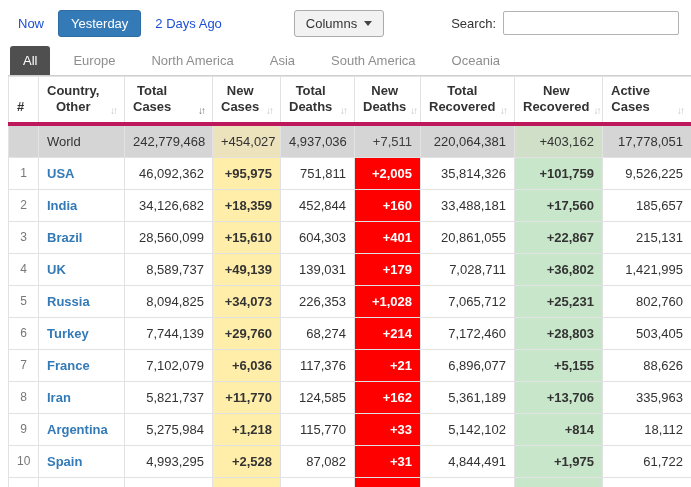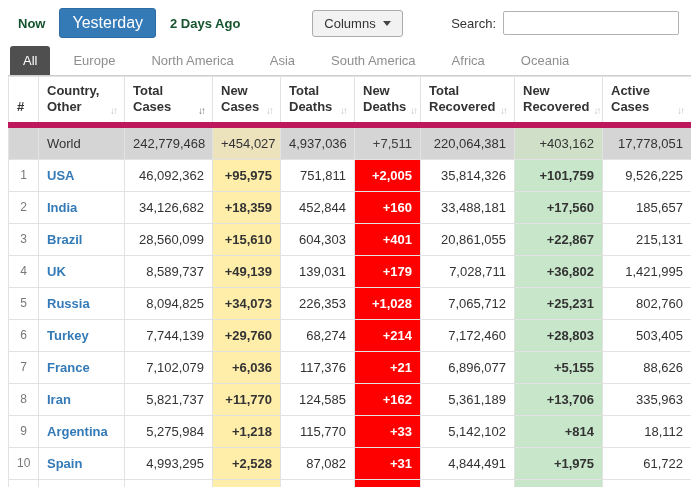--- a/index.html
+++ b/index.html
@@ -7,25 +7,25 @@
   body {
     width: 691px; height: 487px; overflow: hidden;
     background: #ffffff; color: #333;
     font-family: "Liberation Sans", sans-serif;
     font-size: 13px;
   }
   .page { padding-left: 8px; }
 
   
   .toolbar { display: flex; align-items: center; padding: 10px 10px 6px 10px; height: 42px; }
-  .link-btn { color: #14532d; cursor: pointer; margin-right: 14px; font-weight: bold; }
+  .link-btn { color: #1d4ed8; cursor: pointer; margin-right: 14px; }
   .btn-blue {
     background: var(--accent, #337ab7); color: #fff;
     border: 1px solid #2e6da4; border-radius: 3px;
-    padding: 5px 12px; font-size: 16px; margin-right: 14px;
+    padding: 5px 12px; font-size: 13px; margin-right: 14px;
     font-family: "Liberation Sans", sans-serif; cursor: pointer;
   }
   .columns-btn {
     margin-left: 58px;
     background: #f2f2f2; color: #333;
     border: 1px solid #ababab; border-radius: 3px;
     padding: 5px 11px; font-size: 13px;
     font-family: "Liberation Sans", sans-serif; cursor: pointer;
     display: inline-flex; align-items: center; justify-content: center;
   }
@@ -44,22 +44,22 @@
 
   
   .tabs { display: flex; align-items: flex-end; gap: 10px; margin-top: 4px; border-bottom: 1px solid #cfcfcf; padding-left: 2px; }
   .tab { padding: 7px 13px; color: #8e8e8e; cursor: pointer; white-space: nowrap; }
   .tab.active { background: #4f4f4f; color: #fff; border-radius: 3px 3px 0 0; }
 
   
   table { width: 683px; border-collapse: collapse; table-layout: fixed; font-size: 13px; }
   th, td { border: 1px solid #e2e2e2; padding: 8px 8px; white-space: nowrap; overflow: hidden; }
   thead th {
-    font-weight: bold; text-align: left; vertical-align: bottom;
-    background: #fff; border-bottom: 6px solid #be185d; padding: 6px 8px;
+    font-weight: bold; text-align: center; vertical-align: bottom;
+    background: #fff; border-bottom: 4px solid #be185d; padding: 6px 8px;
   }
   .th-wrap { display: flex; justify-content: space-between; align-items: flex-end; }
   .th-label div { line-height: 1.25; }
   .sort { font-size: 10px; color: #c4c4c4; letter-spacing: -2px; padding-left: 4px; }
   .sort.active { color: #6f6f6f; }
 
   td.num { text-align: right; }
   td.rank { text-align: center; color: #777; font-size: 12px; }
   td.country a { color: var(--accent, #337ab7); text-decoration: none; font-weight: bold; }
   td.nc { background: var(--nc, #FFEEAA); font-weight: bold; }
@@ -89,21 +89,20 @@
       <input type="text" value="" style="">
     </div>
   </div>
 
   <div class="tabs" id="tabs">
       <div class="tab active">All</div>
       <div class="tab">Europe</div>
       <div class="tab">North America</div>
       <div class="tab">Asia</div>
       <div class="tab">South America</div>
-      <div class="tab">Africa</div>
       <div class="tab">Oceania</div>
     </div>
 
   <table>
     <colgroup>
       <col style="width:30px">
         <col style="width:86px">
         <col style="width:88px">
       <col style="width:68px">
         <col style="width:74px">

